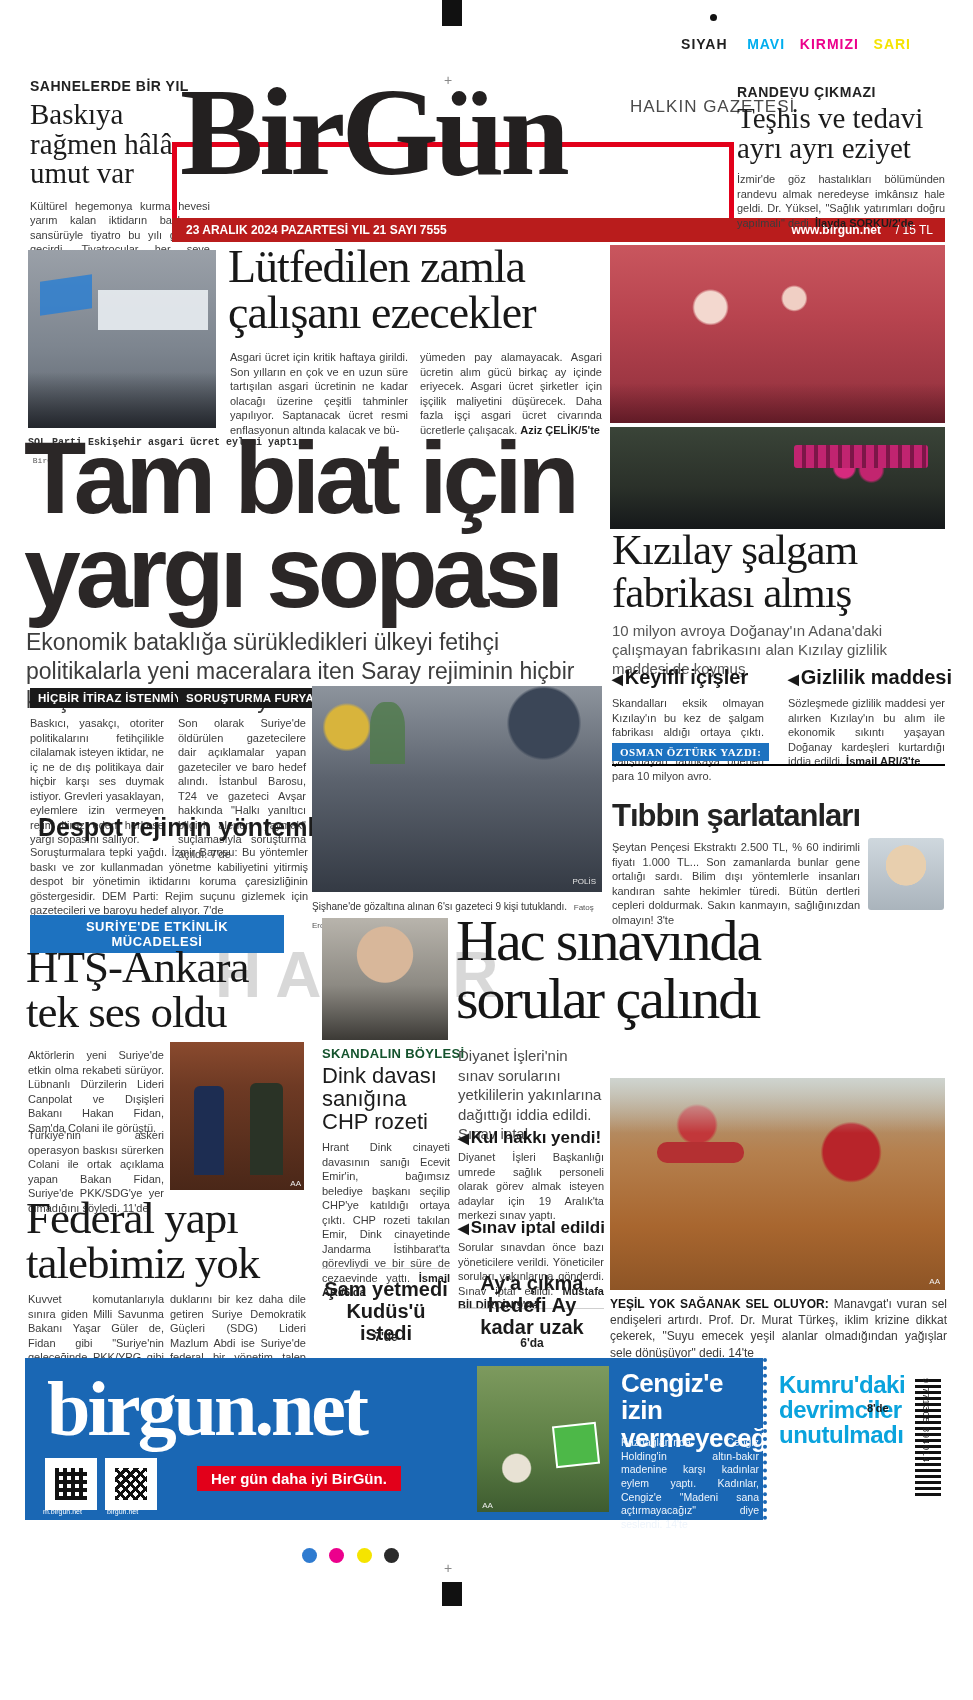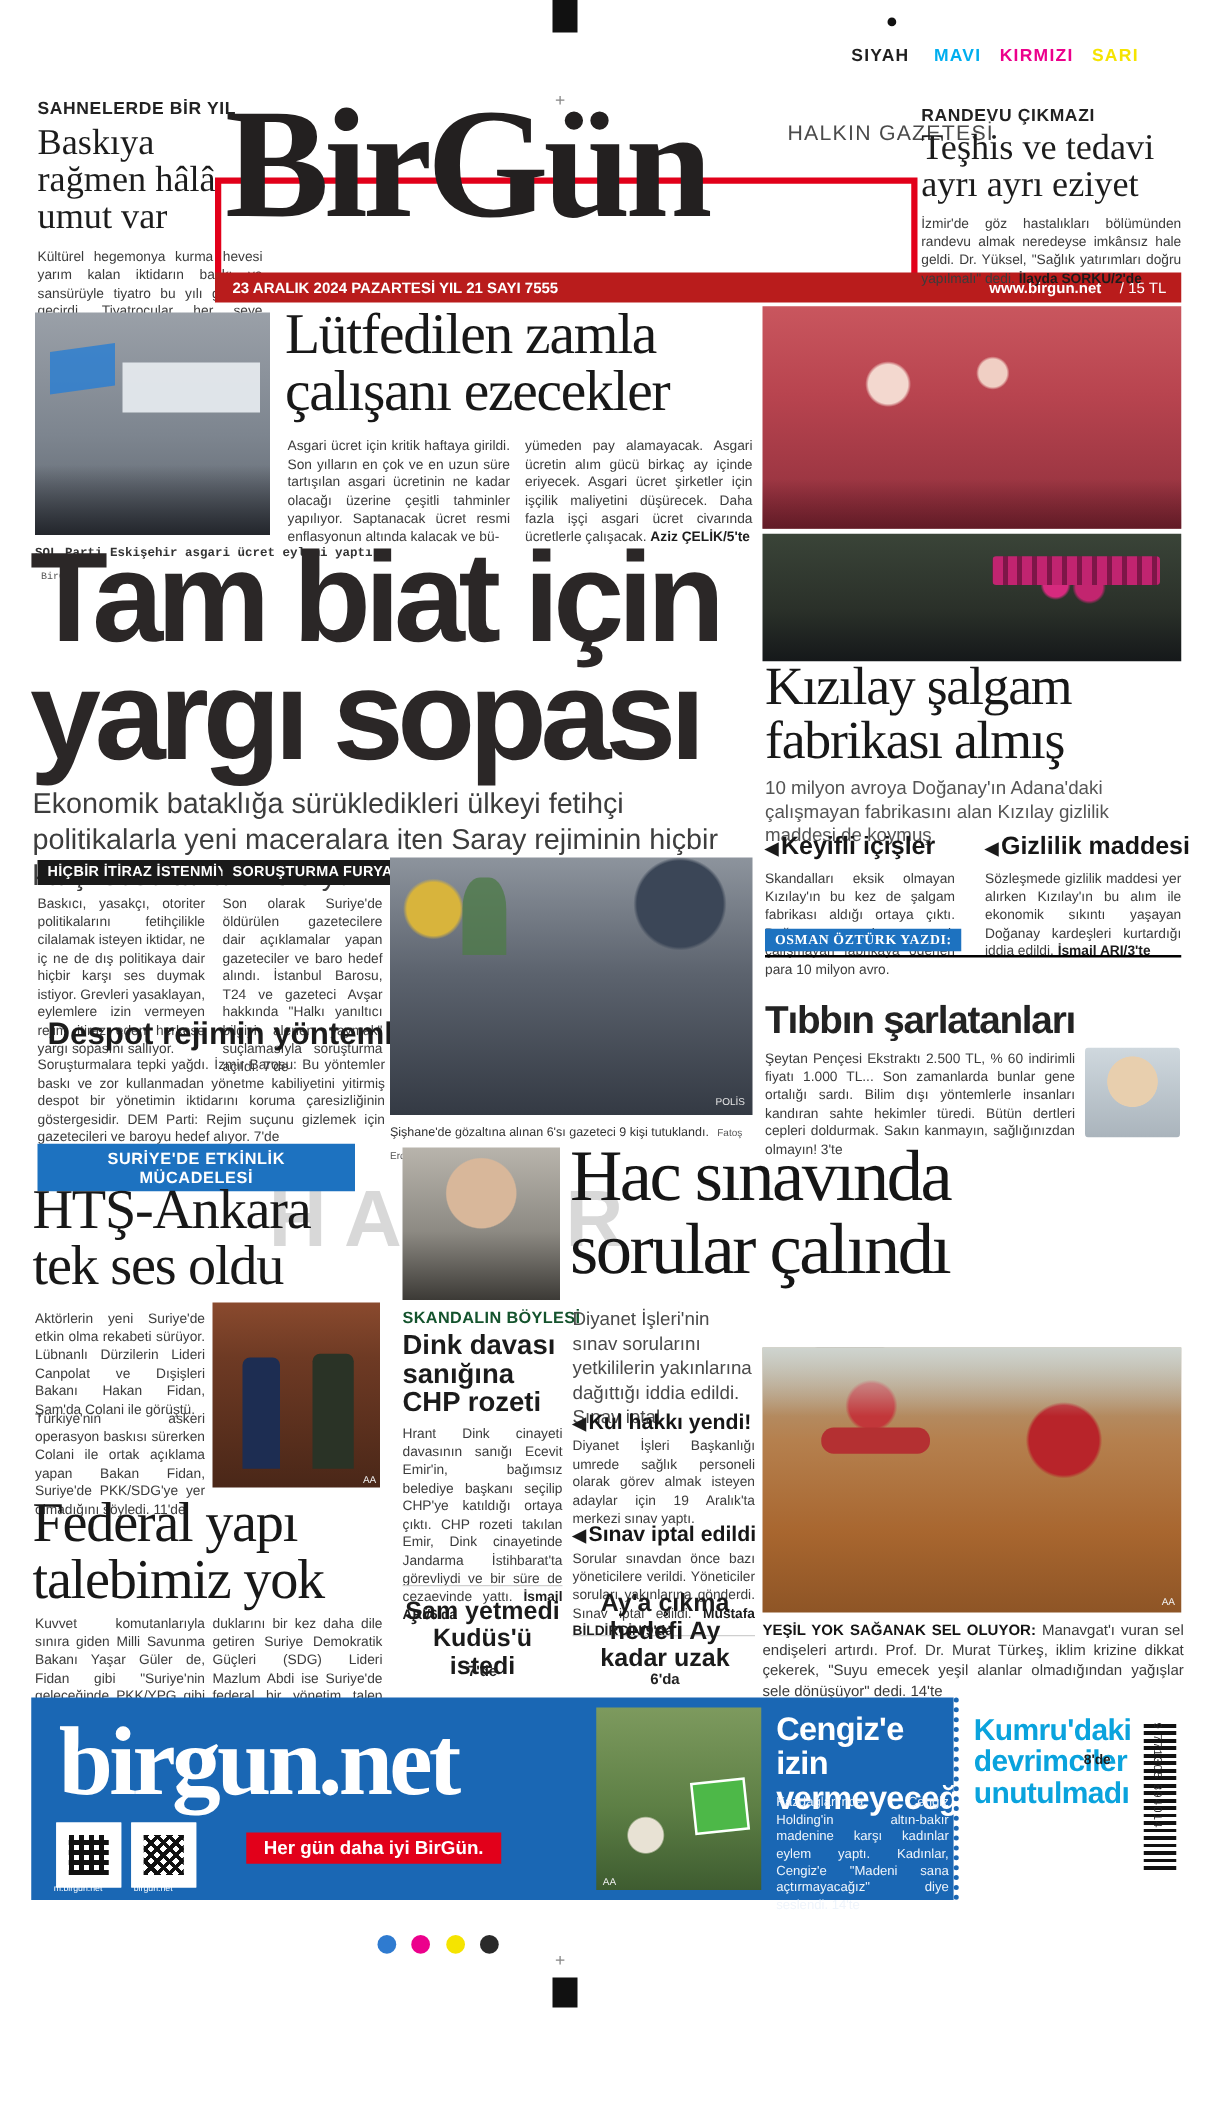--- a/index.html
+++ b/index.html
@@ -173,21 +173,21 @@
     <div>Federal yapı</div>
     <div>talebimiz yok</div>
   </div>
   <div class="abs body-txt" style="left:28px;top:1292px;width:136px;">Kuvvet komutanlarıyla sınıra giden Milli Savunma Bakanı Yaşar Güler de, Fidan gibi "Suriye'nin geleceğinde PKK/YPG gibi örgütlere yer yoktur" dedi. HTŞ ile diyaloğa hazır ol-</div>
   <div class="abs body-txt" style="left:170px;top:1292px;width:136px;">duklarını bir kez daha dile getiren Suriye Demokratik Güçleri (SDG) Lideri Mazlum Abdi ise Suriye'de federal bir yönetim talep etmediklerini vurguladı. HTŞ'ye çağrıda bulundu. 11'de</div>
 
   <div class="abs photo" style="left:322px;top:918px;width:126px;height:122px;background:
       radial-gradient(circle at 50% 30%,#d8b79a 0 26%,transparent 27%),
       linear-gradient(180deg,#b8b4ac 0%,#8d8a83 55%,#3c3a36 100%);"></div>
   <div class="abs" style="left:322px;top:1046px;font-size:13px;font-weight:bold;letter-spacing:.3px;color:#14532d;">SKANDALIN BÖYLESİ</div>
-  <div class="abs" style="left:322px;top:1064px;width:128px;font-size:22px;font-weight:bold;line-height:1.05;color:#1b1b1b;">Dink davası sanığına CHP rozeti</div>
+  <div class="abs" style="left:322px;top:1064px;width:128px;font-size:22px;font-weight:normal;line-height:1.05;color:#1b1b1b;">Dink davası sanığına CHP rozeti</div>
   <div class="abs body-txt" style="left:322px;top:1140px;width:128px;">
     <span>Hrant Dink cinayeti davasının sanığı Ecevit Emir'in, bağımsız belediye başkanı seçilip CHP'ye katıldığı ortaya çıktı. CHP rozeti takılan Emir, Dink cinayetinde Jandarma İstihbarat'ta görevliydi ve bir süre de cezaevinde yattı.</span>
     <span class="byline"> İsmail ARI/6'da</span>
   </div>
   <div class="abs secline" style="left:322px;top:1268px;width:128px;"></div>
   <div class="abs" style="left:322px;top:1278px;width:128px;text-align:center;font-size:20px;font-weight:bold;line-height:1.1;color:#1b1b1b;">Şam yetmedi Kudüs'ü istedi</div>
   <div class="abs" style="left:322px;top:1330px;width:128px;text-align:center;font-size:12px;font-weight:bold;">7'de</div>
 
   <div class="abs serif" style="left:456px;top:912px;width:492px;font-size:58px;line-height:1.0;letter-spacing:-2px;color:#161616;">
     <div>Hac sınavında</div>

